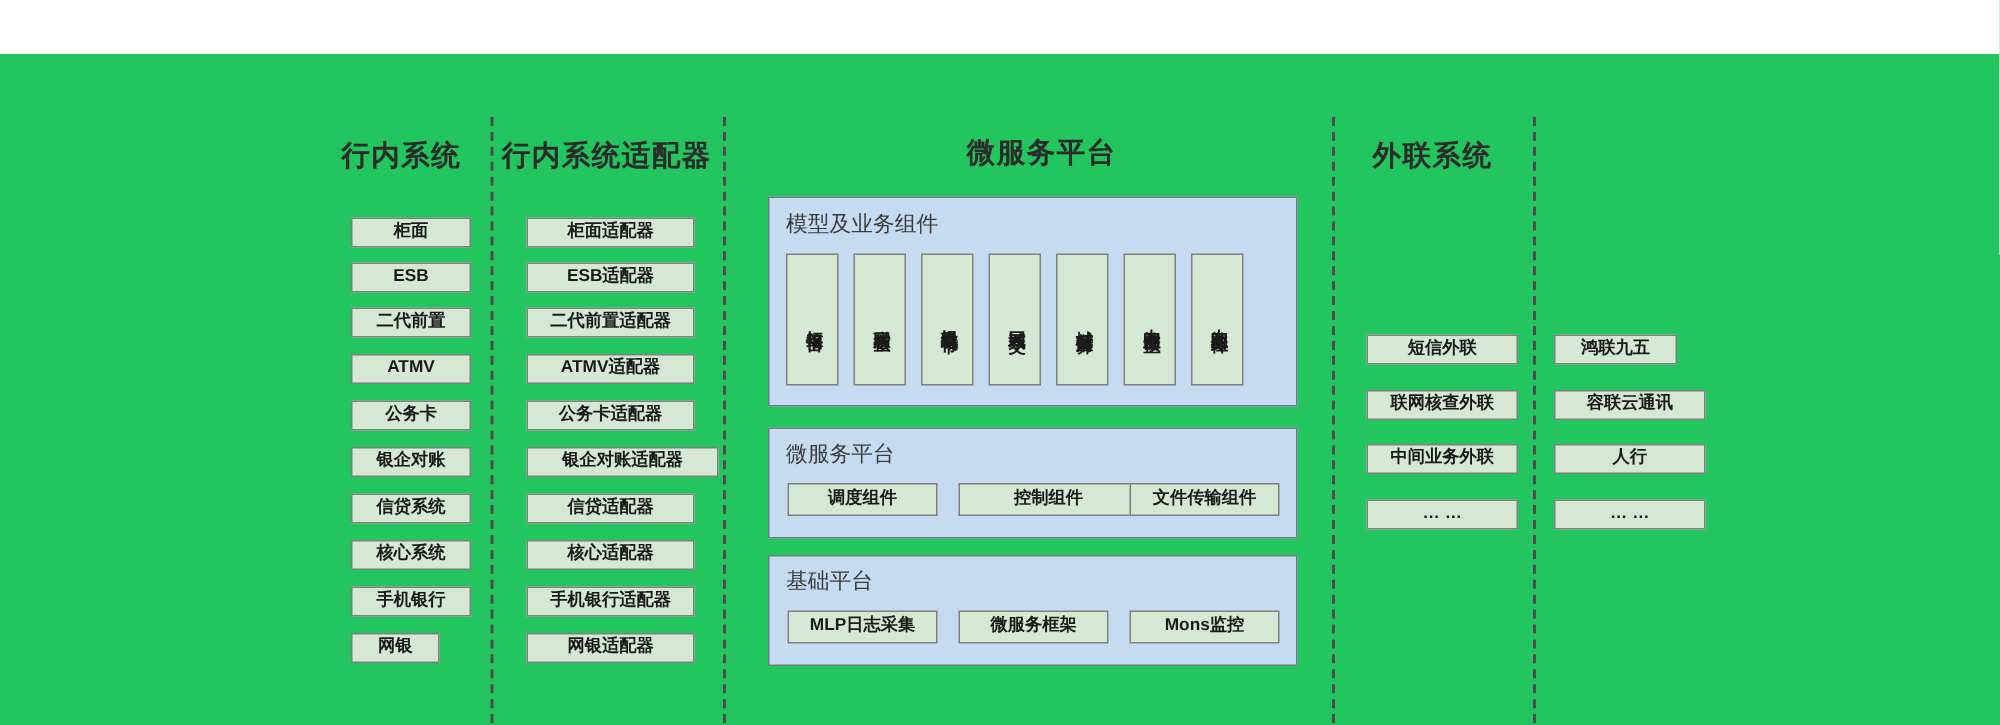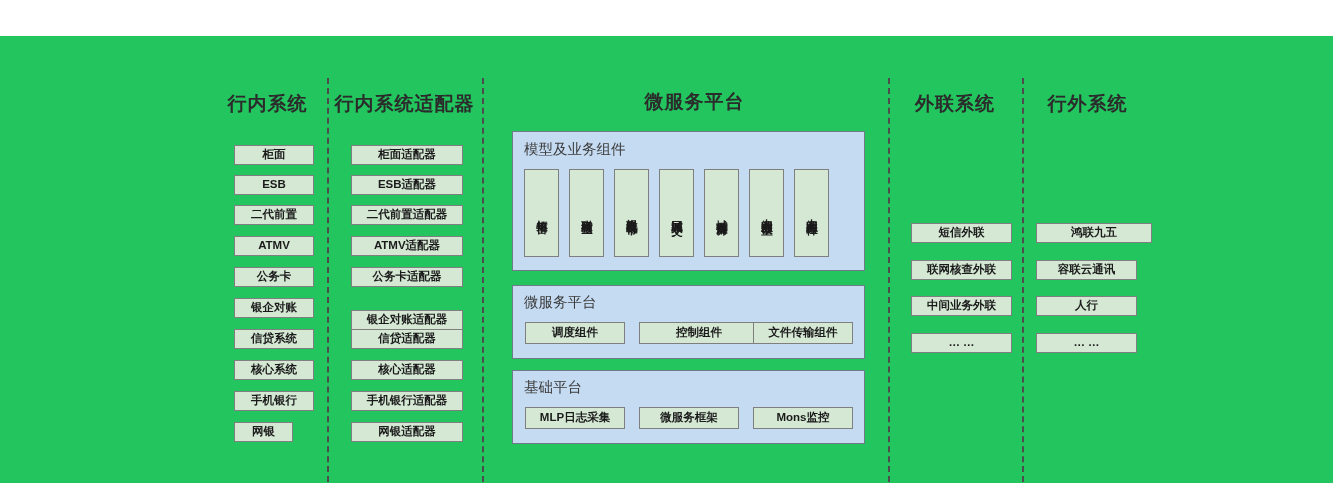--- a/index.html
+++ b/index.html
@@ -98,39 +98,38 @@
 
   <div class="vsep" style="left:327px;"></div>
   <div class="vsep" style="left:482px;"></div>
   <div class="vsep" style="left:888px;"></div>
   <div class="vsep" style="left:1022px;"></div>
 
   <div class="col-title" style="left:215px; top:55px; width:105px;">行内系统</div>
   <div class="col-title" style="left:332px; top:55px; width:145px;">行内系统适配器</div>
   <div class="col-title" style="left:562px; top:53px; width:265px;">微服务平台</div>
   <div class="col-title" style="left:900px; top:55px; width:110px;">外联系统</div>
-  <div class="col-title" style="left:1030px; top:55px; width:115px;">行外系统</div>
 
   <div class="node" style="left:234px; top:109px; width:80px; height:20px;">柜面</div>
   <div class="node" style="left:234px; top:139px; width:80px; height:20px;">ESB</div>
   <div class="node" style="left:234px; top:169px; width:80px; height:20px;">二代前置</div>
   <div class="node" style="left:234px; top:200px; width:80px; height:20px;">ATMV</div>
   <div class="node" style="left:234px; top:231px; width:80px; height:20px;">公务卡</div>
   <div class="node" style="left:234px; top:262px; width:80px; height:20px;">银企对账</div>
   <div class="node" style="left:234px; top:293px; width:80px; height:20px;">信贷系统</div>
   <div class="node" style="left:234px; top:324px; width:80px; height:20px;">核心系统</div>
   <div class="node" style="left:234px; top:355px; width:80px; height:20px;">手机银行</div>
   <div class="node" style="left:234px; top:386px; width:59px; height:20px;">网银</div>
 
   <div class="node" style="left:351px; top:109px; width:112px; height:20px;">柜面适配器</div>
   <div class="node" style="left:351px; top:139px; width:112px; height:20px;">ESB适配器</div>
   <div class="node" style="left:351px; top:169px; width:112px; height:20px;">二代前置适配器</div>
   <div class="node" style="left:351px; top:200px; width:112px; height:20px;">ATMV适配器</div>
   <div class="node" style="left:351px; top:231px; width:112px; height:20px;">公务卡适配器</div>
-  <div class="node" style="left:351px; top:274px; width:112px; height:20px;text-align:center;">银企对账适配器</div>
+  <div class="node" style="left:351px; top:262px; width:128px; height:20px;text-align:center;">银企对账适配器</div>
   <div class="node" style="left:351px; top:293px; width:112px; height:20px;">信贷适配器</div>
   <div class="node" style="left:351px; top:324px; width:112px; height:20px;">核心适配器</div>
   <div class="node" style="left:351px; top:355px; width:112px; height:20px;">手机银行适配器</div>
   <div class="node" style="left:351px; top:386px; width:112px; height:20px;">网银适配器</div>
 
   <div class="panel" style="left:512px; top:95px; width:353px; height:140px;"></div>
   <div class="panel-label" style="left:524px; top:104px;">模型及业务组件</div>
   <div class="node vertical" style="left:524px; top:133px; width:35px; height:88px;">短信平台</div>
   <div class="node vertical" style="left:569px; top:133px; width:35px; height:88px;">联网核查</div>
   <div class="node vertical" style="left:614px; top:133px; width:35px; height:88px;">银联及银行卡</div>
@@ -149,20 +148,20 @@
   <div class="panel-label" style="left:524px; top:342px;">基础平台</div>
   <div class="node" style="left:525px; top:371px; width:100px; height:22px;">MLP日志采集</div>
   <div class="node" style="left:639px; top:371px; width:100px; height:22px;">微服务框架</div>
   <div class="node" style="left:753px; top:371px; width:100px; height:22px;">Mons监控</div>
 
   <div class="node" style="left:911px; top:187px; width:101px; height:20px;">短信外联</div>
   <div class="node" style="left:911px; top:224px; width:101px; height:20px;">联网核查外联</div>
   <div class="node" style="left:911px; top:260px; width:101px; height:20px;">中间业务外联</div>
   <div class="node" style="left:911px; top:297px; width:101px; height:20px;">… …</div>
 
-  <div class="node" style="left:1036px; top:187px; width:116px; height:20px;">鸿联九五</div>
+  <div class="node" style="left:1036px; top:187px; width:82px; height:20px;">鸿联九五</div>
   <div class="node" style="left:1036px; top:224px; width:101px; height:20px;">容联云通讯</div>
   <div class="node" style="left:1036px; top:260px; width:101px; height:20px;">人行</div>
   <div class="node" style="left:1036px; top:297px; width:101px; height:20px;">… …</div>
 
   <div class="bottom-rule"></div>
 
 </div>
 
 </body></html>

